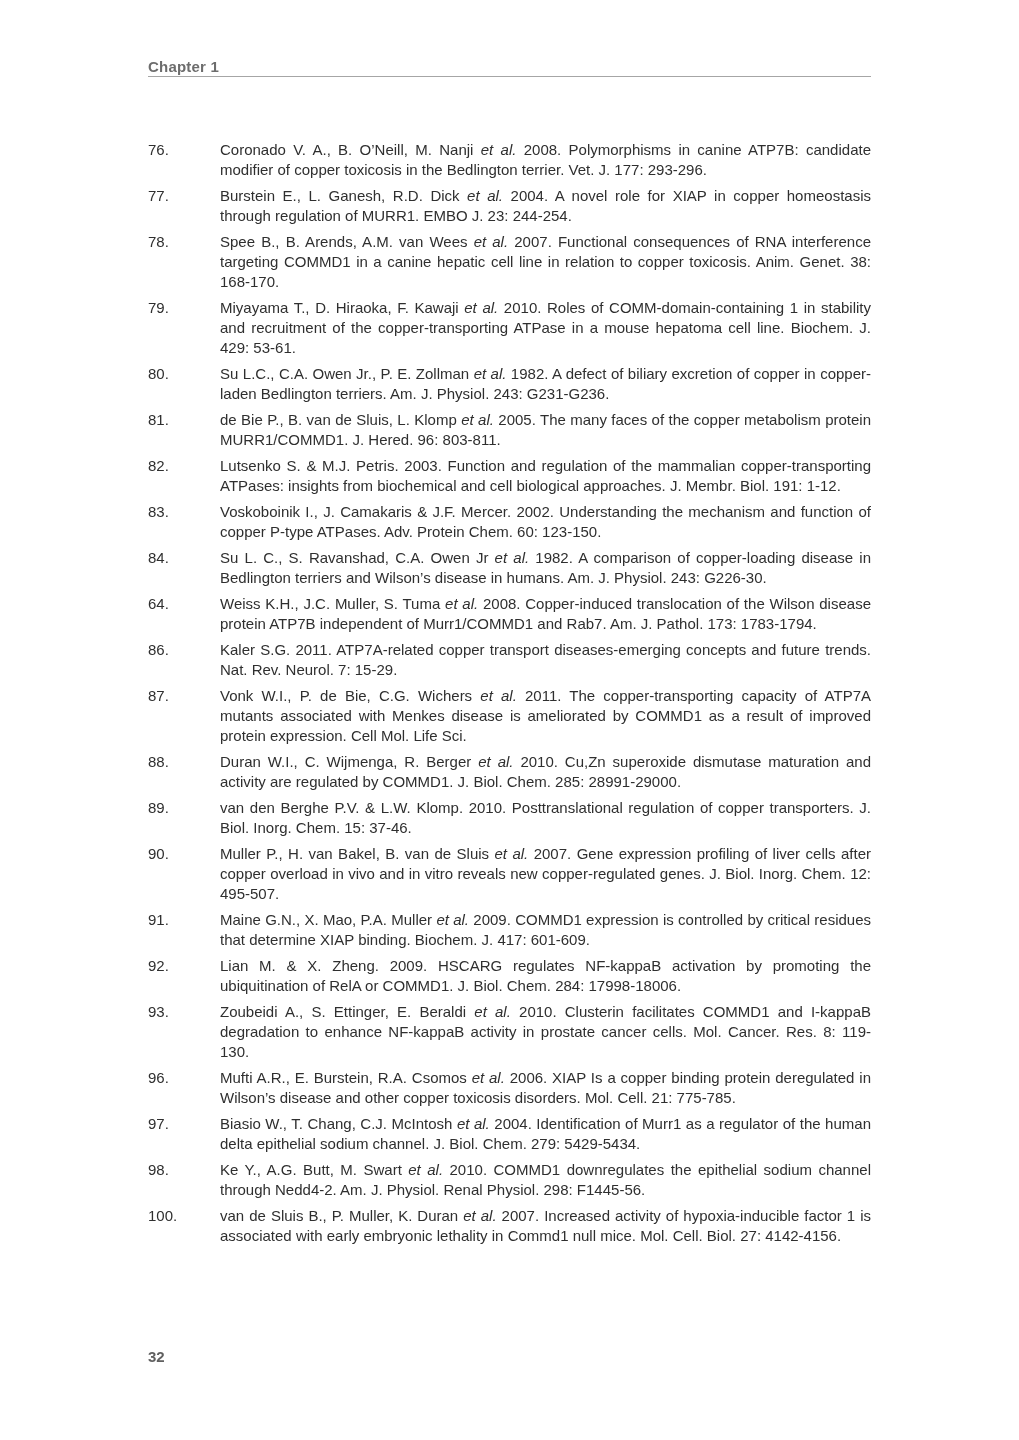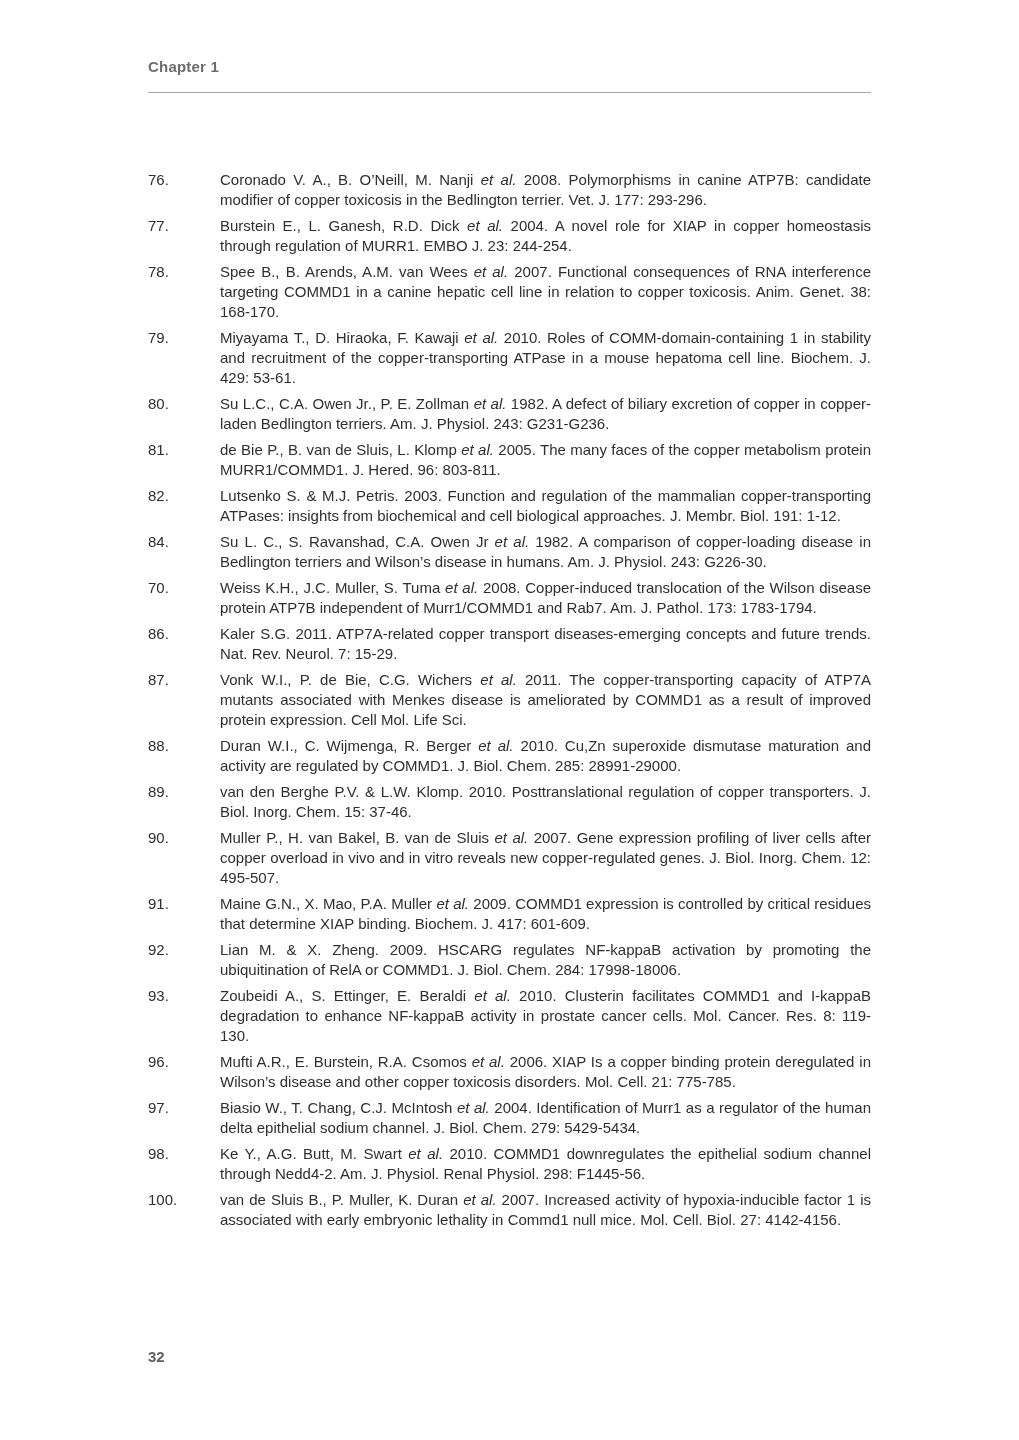--- a/index.html
+++ b/index.html
@@ -17,27 +17,27 @@
   }
   .chapter-header {
     position: absolute;
     left: 148px;
     top: 58px;
     width: 723px;
     font-size: 15px;
     font-weight: bold;
     color: #6d6d6d;
     letter-spacing: 0.2px;
-    padding-bottom: 17px;
+    padding-bottom: 1px;
     border-bottom: 1px solid #a6a6a6;
   }
   .refs {
     position: absolute;
     left: 148px;
-    top: 170px;
+    top: 140px;
     width: 723px;
     font-size: 15px;
     line-height: 20px;
     color: #2f2f2f;
   }
   .ref {
     display: flex;
     margin-bottom: 6px;
   }
   .ref-num {
@@ -91,25 +91,29 @@
     </div>
     <div class="ref">
       <span class="ref-num">81.</span>
       <div class="ref-text"><span>de Bie P., B. van de Sluis, L. Klomp </span><span class="it">et al.</span><span> 2005. The many faces of the copper metabolism protein MURR1/COMMD1. J. Hered. 96: 803-811.</span></div>
     </div>
     <div class="ref">
       <span class="ref-num">82.</span>
       <div class="ref-text"><span>Lutsenko S. &amp; M.J. Petris. 2003. Function and regulation of the mammalian copper-transporting ATPases: insights from biochemical and cell biological approaches. J. Membr. Biol. 191: 1-12.</span></div>
     </div>
     <div class="ref">
+      <span class="ref-num">83.</span>
+      <div class="ref-text"><span>Voskoboinik I., J. Camakaris &amp; J.F. Mercer. 2002. Understanding the mechanism and function of copper P-type ATPases. Adv. Protein Chem. 60: 123-150.</span></div>
+    </div>
+    <div class="ref">
       <span class="ref-num">84.</span>
       <div class="ref-text"><span>Su L. C., S. Ravanshad, C.A. Owen Jr </span><span class="it">et al.</span><span> 1982. A comparison of copper-loading disease in Bedlington terriers and Wilson’s disease in humans. Am. J. Physiol. 243: G226-30.</span></div>
     </div>
     <div class="ref">
-      <span class="ref-num">70.</span>
+      <span class="ref-num">64.</span>
       <div class="ref-text"><span>Weiss K.H., J.C. Muller, S. Tuma </span><span class="it">et al.</span><span> 2008. Copper-induced translocation of the Wilson disease protein ATP7B independent of Murr1/COMMD1 and Rab7. Am. J. Pathol. 173: 1783-1794.</span></div>
     </div>
     <div class="ref">
       <span class="ref-num">86.</span>
       <div class="ref-text"><span>Kaler S.G. 2011. ATP7A-related copper transport diseases-emerging concepts and future trends. Nat. Rev. Neurol. 7: 15-29.</span></div>
     </div>
     <div class="ref">
       <span class="ref-num">87.</span>
       <div class="ref-text"><span>Vonk W.I., P. de Bie, C.G. Wichers </span><span class="it">et al.</span><span> 2011. The copper-transporting capacity of ATP7A mutants associated with Menkes disease is ameliorated by COMMD1 as a result of improved protein expression. Cell Mol. Life Sci.</span></div>
     </div>

